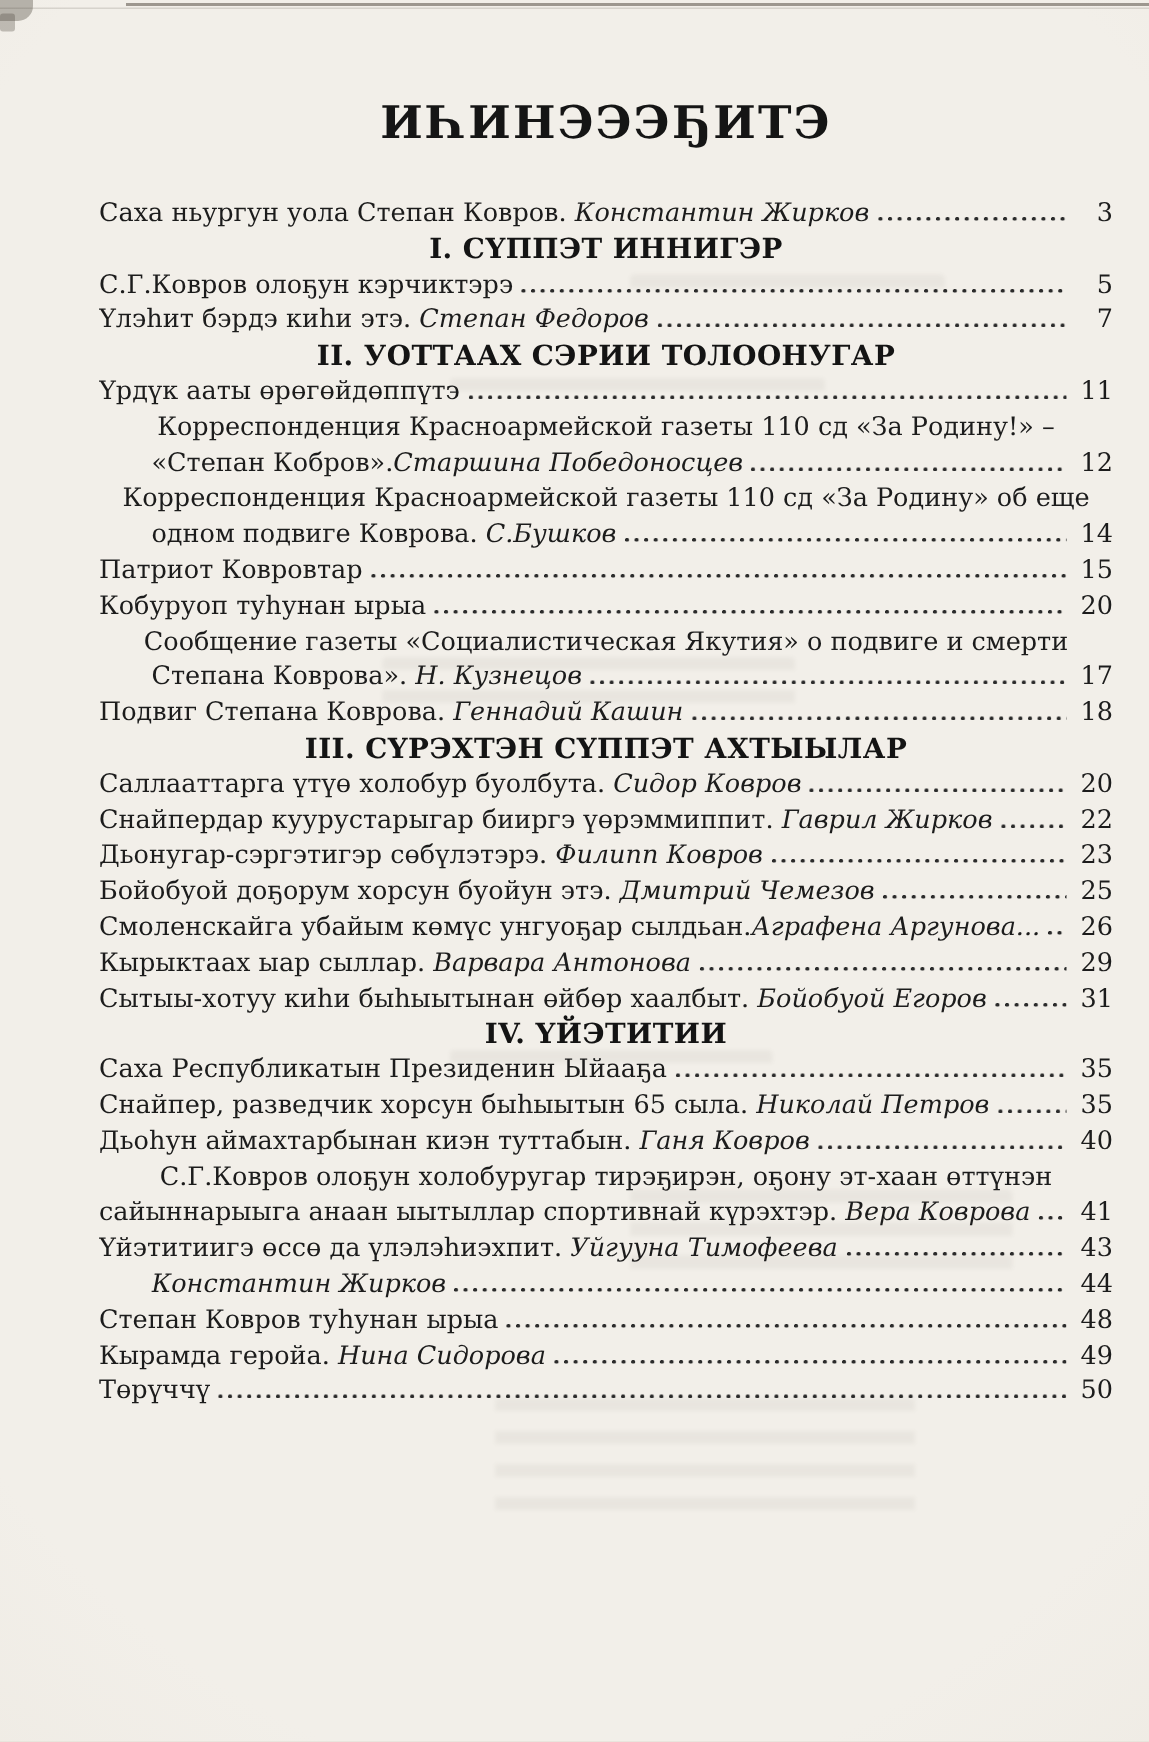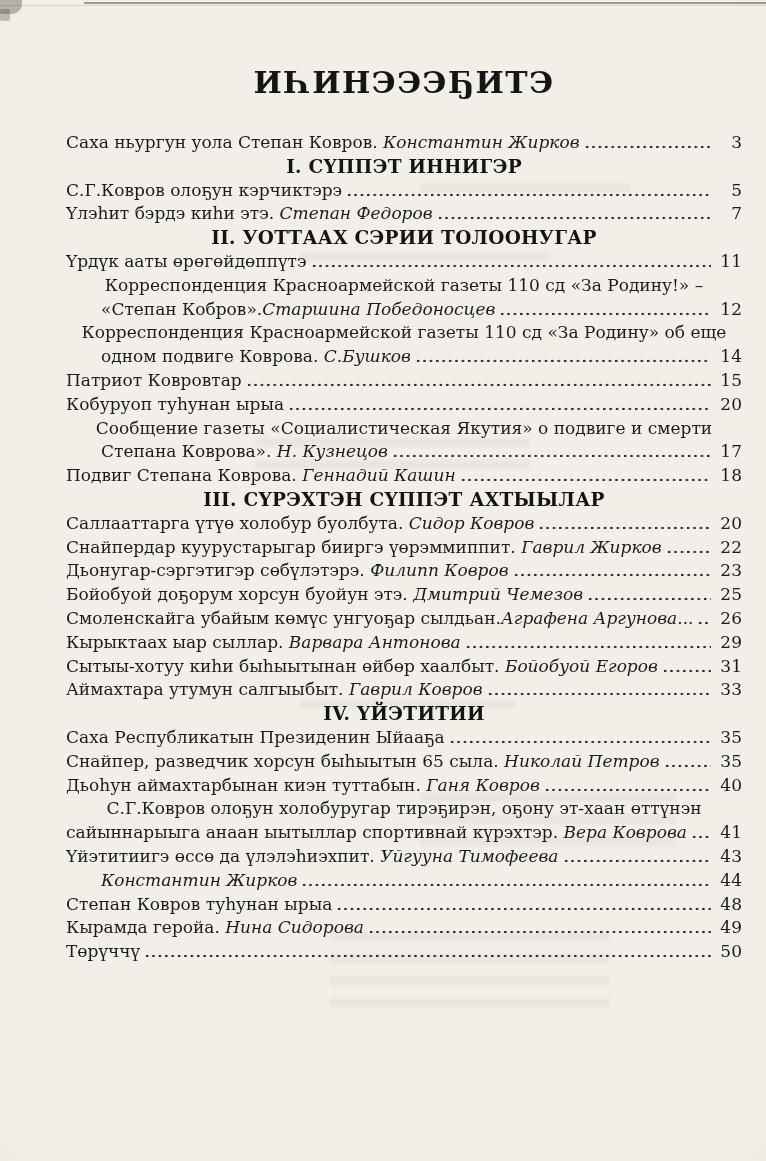--- a/index.html
+++ b/index.html
@@ -160,25 +160,20 @@
       <div class="row">
         <span class="t">Кырыктаах ыар сыллар. <i>Варвара Антонова</i></span>
         <span class="leader"></span>
         <span class="page">29</span>
       </div>
       <div class="row">
         <span class="t">Сытыы-хотуу киһи быһыытынан өйбөр хаалбыт. <i>Бойобуой Егоров</i></span>
         <span class="leader"></span>
         <span class="page">31</span>
       </div>
-      <div class="row">
-        <span class="t">Аймахтара утумун салгыыбыт. <i>Гаврил Ковров</i></span>
-        <span class="leader"></span>
-        <span class="page">33</span>
-      </div>
       <div class="heading">IV. ҮЙЭТИТИИ</div>
       <div class="row">
         <span class="t">Саха Республикатын Президенин Ыйааҕа</span>
         <span class="leader"></span>
         <span class="page">35</span>
       </div>
       <div class="row">
         <span class="t">Снайпер, разведчик хорсун быһыытын 65 сыла. <i>Николай Петров</i></span>
         <span class="leader"></span>
         <span class="page">35</span>

